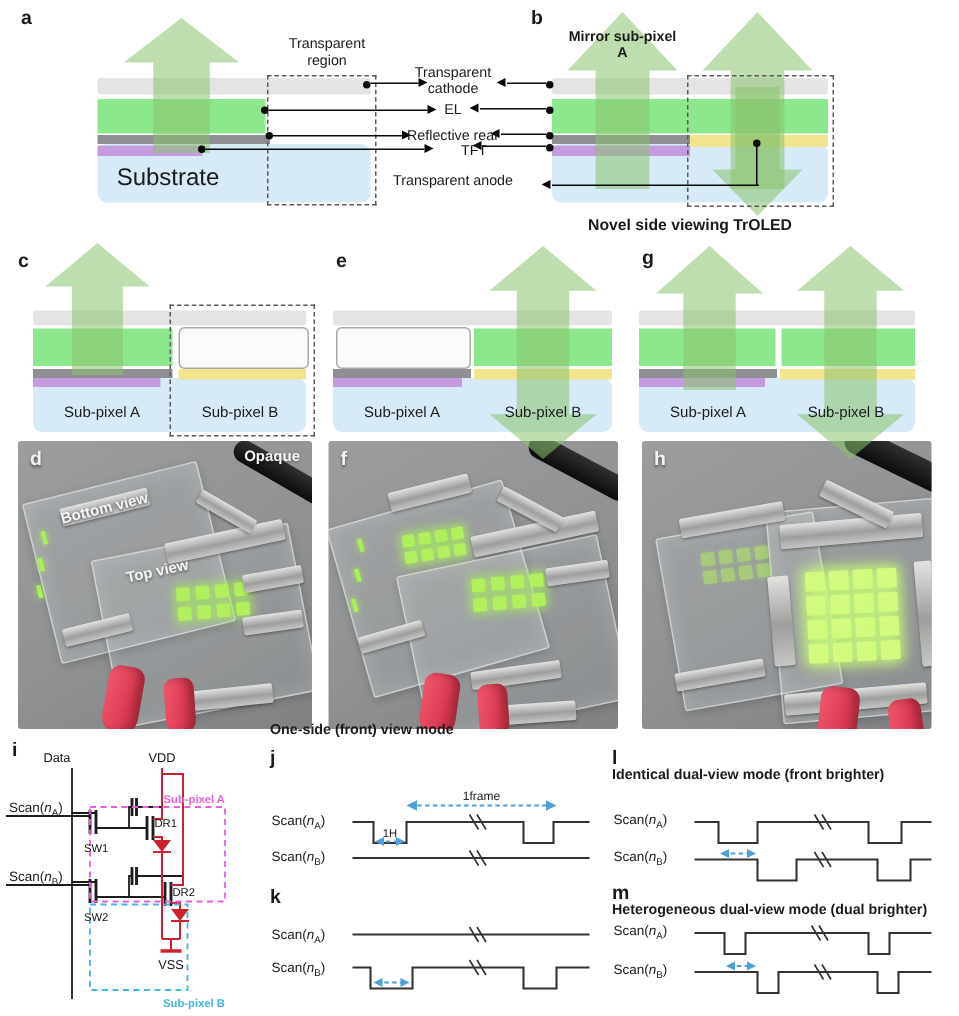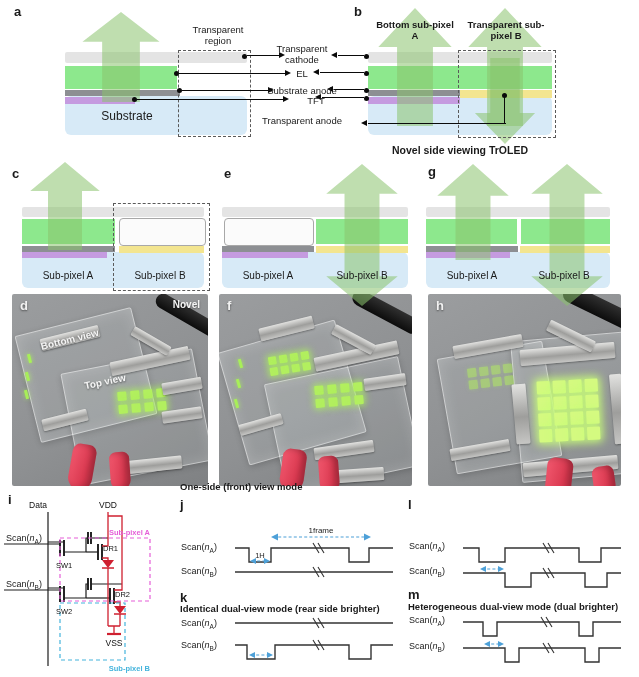--- a/index.html
+++ b/index.html
@@ -51,25 +51,25 @@
 
   <div class="letter" style="left:14px;top:4px">a</div>
   <div class="uarrow" style="left:80px;top:12px;width:82px;height:90px"></div>
   <div class="layer" style="left:65px;top:96px;width:182px;height:39px;background:#d7eaf7;border-radius:6px"></div>
   <div class="layer" style="left:65px;top:52px;width:182px;height:11px;background:#e4e4e4;border-radius:2px"></div>
   <div class="layer" style="left:65px;top:66px;width:112px;height:23px;background:#8de88d"></div>
   <div class="layer" style="left:65px;top:90px;width:115px;height:6px;background:#8d8f93"></div>
   <div class="layer" style="left:65px;top:97px;width:70px;height:7px;background:#c59be0"></div>
   <div class="dash" style="left:178px;top:50px;width:71px;height:85px"></div>
   <div class="t" style="left:180px;top:25px;width:76px">Transparent region</div>
-  <div class="t" style="left:77px;top:110px;width:100px;font-size:12px">Substrate</div>
+  <div class="t" style="left:62px;top:110px;width:100px;font-size:16px">Substrate</div>
 
   <div class="t" style="left:270px;top:44px;width:64px">Transparent cathode</div>
   <div class="t" style="left:287px;top:69px;width:30px">EL</div>
-  <div class="t" style="left:262px;top:86px;width:80px">Substrate anode</div>
+  <div class="t" style="left:262px;top:86px;width:80px">Reflective rear</div>
   <div class="t" style="left:301px;top:96px;width:30px">TFT</div>
   <div class="t" style="left:256px;top:116px;width:92px">Transparent anode</div>
 
   <div class="dot" style="left:242px;top:54px"></div>
   <div class="hl" style="left:247px;top:55px;width:32px"></div>
   <div class="ahr" style="left:279px;top:52px"></div>
   <div class="dot" style="left:174px;top:71px"></div>
   <div class="hl" style="left:179px;top:73px;width:106px"></div>
   <div class="ahr" style="left:285px;top:70px"></div>
   <div class="dot" style="left:177px;top:88px"></div>
@@ -93,22 +93,21 @@
   <div class="ahl" style="left:315px;top:94px"></div>
   <div class="dot" style="left:502px;top:93px"></div>
   <div class="vl" style="left:504px;top:95px;height:29px"></div>
   <div class="hl" style="left:368px;top:123px;width:138px"></div>
   <div class="ahl" style="left:361px;top:120px"></div>
 
   <div class="letter" style="left:354px;top:4px">b</div>
   <div class="uarrow" style="left:376px;top:8px;width:78px;height:118px"></div>
   <div class="uarrow" style="left:466px;top:8px;width:78px;height:118px"></div>
   <div class="darrow" style="left:473px;top:58px;width:64px;height:86px"></div>
-  <div class="t bold" style="left:375px;top:20px;width:80px">Bottom sub-pixel A</div>
-  <div class="t bold" style="left:462px;top:20px;width:88px">Transparent sub-pixel B</div>
+  <div class="t bold" style="left:375px;top:20px;width:80px">Mirror sub-pixel A</div>
   <div class="layer" style="left:368px;top:96px;width:184px;height:39px;background:#d7eaf7;border-radius:6px"></div>
   <div class="layer" style="left:368px;top:52px;width:184px;height:11px;background:#e4e4e4;border-radius:2px"></div>
   <div class="layer" style="left:368px;top:66px;width:184px;height:23px;background:#8de88d"></div>
   <div class="layer" style="left:368px;top:90px;width:92px;height:6px;background:#8d8f93"></div>
   <div class="layer" style="left:368px;top:97px;width:92px;height:7px;background:#c59be0"></div>
   <div class="layer" style="left:460px;top:90px;width:92px;height:8px;background:#f3e590"></div>
   <div class="dash" style="left:458px;top:50px;width:96px;height:86px"></div>
   <div class="t bold" style="left:365px;top:144px;width:190px;font-size:10.5px">Novel side viewing TrOLED</div>
 
   <div class="letter" style="left:12px;top:166px">c</div>
@@ -144,21 +143,21 @@
   <div class="layer" style="left:426px;top:219px;width:91px;height:25px;background:#8de88d"></div>
   <div class="layer" style="left:521px;top:219px;width:89px;height:25px;background:#8de88d"></div>
   <div class="layer" style="left:426px;top:246px;width:92px;height:6px;background:#8d8f93"></div>
   <div class="layer" style="left:426px;top:252px;width:84px;height:6px;background:#c59be0"></div>
   <div class="layer" style="left:520px;top:246px;width:90px;height:7px;background:#f3e590"></div>
   <div class="t" style="left:432px;top:270px;width:80px;font-size:10px">Sub-pixel A</div>
   <div class="t" style="left:524px;top:270px;width:80px;font-size:10px">Sub-pixel B</div>
 
   <div class="photo" style="left:12px;top:294px;width:196px;height:192px">
     <div class="letter" style="left:8px;top:4px">d</div>
-    <div class="wlab" style="right:8px;top:5px">Novel</div>
+    <div class="wlab" style="right:8px;top:5px">Opaque</div>
     <div class="glass" style="left:14px;top:26px;width:118px;height:108px;transform:rotate(-14deg)"></div>
     <div class="glass" style="left:58px;top:66px;width:132px;height:112px;transform:rotate(-11deg)"></div>
     <div class="glint" style="left:16px;top:60px;transform:rotate(-14deg)"></div>
     <div class="glint" style="left:14px;top:78px;transform:rotate(-14deg)"></div>
     <div class="glint" style="left:13px;top:96px;transform:rotate(-14deg)"></div>
     <div class="metal" style="left:28px;top:38px;width:60px;height:12px;transform:rotate(-14deg)"></div>
     <div class="metal" style="left:98px;top:60px;width:80px;height:14px;transform:rotate(-12deg)"></div>
     <div class="metal" style="left:150px;top:86px;width:40px;height:12px;transform:rotate(-10deg)"></div>
     <div class="metal" style="left:30px;top:120px;width:46px;height:12px;transform:rotate(-14deg)"></div>
     <div class="metal" style="left:100px;top:165px;width:70px;height:13px;transform:rotate(-6deg)"></div>
@@ -320,36 +319,36 @@
     <polygon class="bah" points="17,37 23,34 23,40"></polygon>
     <polygon class="bah" points="37,37 31,34 31,40"></polygon>
   </svg>
   <span class="scan" style="left:181px;top:566px"><span>Scan(</span><i>n</i><sub>B</sub><span>)</span></span>
   <svg class="wsvg" style="left:233px;top:563px" width="162" height="18" viewBox="0 0 162 18">
     <path class="wf" d="M2,9 H160"></path>
     <path class="bk" d="M80,4 L86,14 M85,4 L91,14"></path>
   </svg>
 
   <div class="letter" style="left:180px;top:590px">k</div>
-  <div class="ttl" style="left:180px;top:603px">Identical dual-view mode (rear side brighter)</div>
   <span class="scan" style="left:181px;top:618px"><span>Scan(</span><i>n</i><sub>A</sub><span>)</span></span>
   <svg class="wsvg" style="left:233px;top:613px" width="162" height="30" viewBox="0 0 162 30">
     <path class="wf" d="M2,10 H160"></path>
     <path class="bk" d="M80,5 L86,15 M85,5 L91,15"></path>
   </svg>
   <span class="scan" style="left:181px;top:640px"><span>Scan(</span><i>n</i><sub>B</sub><span>)</span></span>
   <svg class="wsvg" style="left:233px;top:635px" width="162" height="30" viewBox="0 0 162 30">
     <path class="wf" d="M2,10 H14 V24 H42 V10 H116 V24 H138 V10 H160"></path>
     <path class="bk" d="M80,5 L86,15 M85,5 L91,15"></path>
     <path class="ba" d="M18,20 H38"></path>
     <polygon class="bah" points="16,20 22,17 22,23"></polygon>
     <polygon class="bah" points="40,20 34,17 34,23"></polygon>
   </svg>
 
   <div class="letter" style="left:408px;top:497px">l</div>
+  <div class="ttl" style="left:408px;top:511px">Identical dual-view mode (front brighter)</div>
   <span class="scan" style="left:409px;top:541px"><span>Scan(</span><i>n</i><sub>A</sub><span>)</span></span>
   <svg class="wsvg" style="left:461px;top:540px" width="162" height="30" viewBox="0 0 162 30">
     <path class="wf" d="M2,8 H18 V22 H44 V8 H118 V22 H140 V8 H160"></path>
     <path class="bk" d="M82,3 L88,13 M87,3 L93,13"></path>
   </svg>
   <span class="scan" style="left:409px;top:566px"><span>Scan(</span><i>n</i><sub>B</sub><span>)</span></span>
   <svg class="wsvg" style="left:461px;top:565px" width="162" height="30" viewBox="0 0 162 30">
     <path class="wf" d="M2,8 H44 V22 H70 V8 H124 V22 H146 V8 H160"></path>
     <path class="bk" d="M82,3 L88,13 M87,3 L93,13"></path>
     <path class="ba" d="M21,4 H41"></path>

